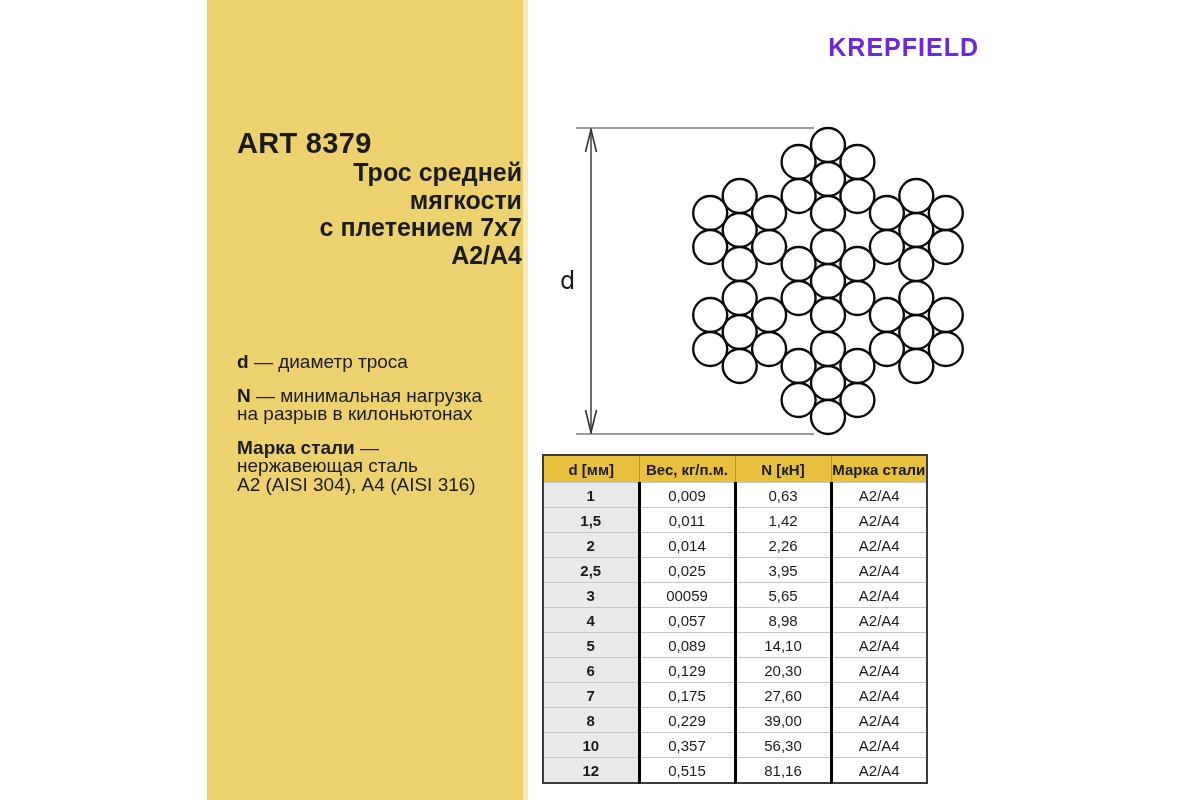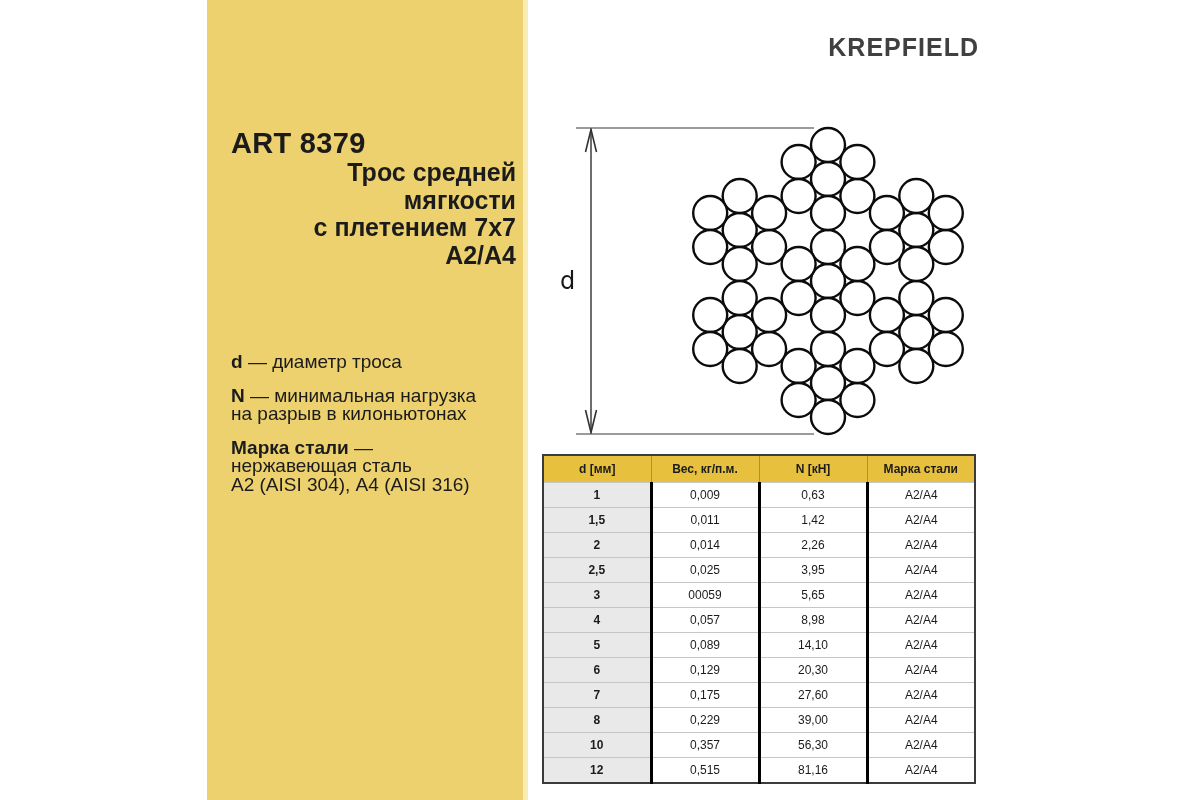--- a/index.html
+++ b/index.html
@@ -6,44 +6,44 @@
   body{
     width:1200px;height:800px;position:relative;background:#ffffff;
     font-family:"Liberation Sans", sans-serif;color:#1b1b1b;overflow:hidden;
   }
 
   
   .panel{
     position:absolute;left:207px;top:0;width:321px;height:800px;
     background:#ecd16e;border-right:5px solid #f8ecb4;box-sizing:border-box;
   }
-  .panel-content{padding:127px 0 0 24px;width:285px;}
+  .panel-content{padding:127px 0 0 30px;width:285px;}
   .art-title{font-size:29px;line-height:32px;font-weight:bold;letter-spacing:.3px;}
   .subtitle-line{font-size:25px;line-height:27.5px;font-weight:bold;text-align:right;}
   .defs{margin-top:84px;}
   .def{font-size:19px;line-height:18.5px;margin:0 0 15px 0;}
   .def b{font-weight:bold;}
   .def .line{display:block;}
 
   
   .logo{
     position:absolute;top:33px;right:221px;
-    font-size:25px;font-weight:800;letter-spacing:1px;color:#404040;
+    font-size:25px;font-weight:800;letter-spacing:1px;color:#6d28d9;
   }
 
   
   .diagram{position:absolute;left:550px;top:100px;width:470px;height:360px;}
   .diagram svg{display:block;width:470px;height:360px;}
   .dim-label{font-size:24px;fill:#161616;font-family:"DejaVu Sans", sans-serif;}
 
   
   table.spec{
-    position:absolute;left:542px;top:454px;width:434px;
+    position:absolute;left:542px;top:454px;width:386px;
     border-collapse:collapse;table-layout:fixed;
-    font-size:12px;color:#1b1b1b;background:#ffffff;
+    font-size:15px;color:#1b1b1b;background:#ffffff;
     border:2px solid #3b3b3b;
   }
   table.spec th{
     background:#e7c13e;font-weight:bold;height:26px;padding:0;
     border-left:1px solid #8f8f8f;text-align:center;
   }
   table.spec td{
     height:24px;padding:0;text-align:center;
     border-left:3px solid #000000;border-top:1px solid #c6c6c6;
   }

